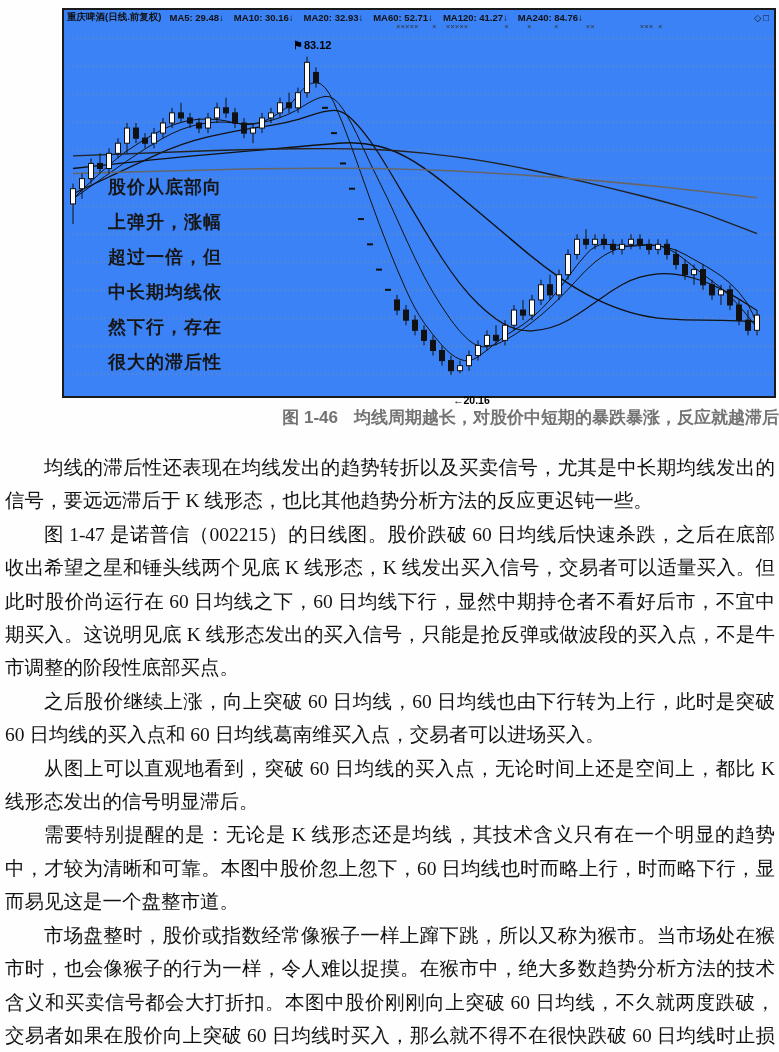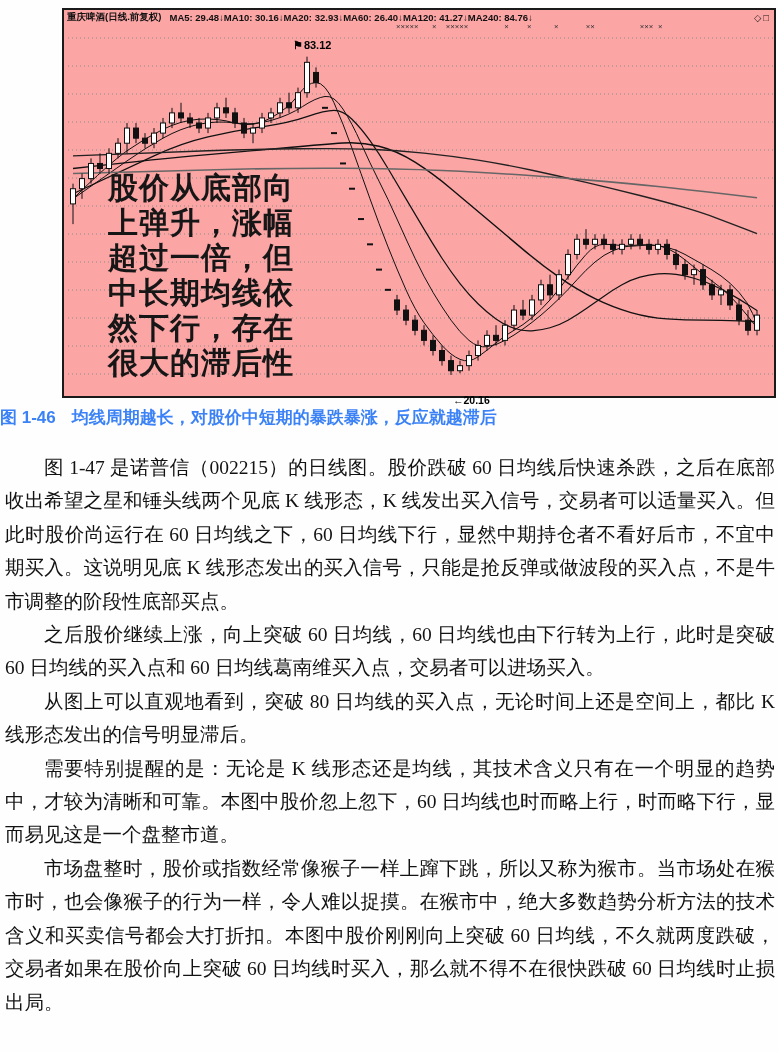--- a/index.html
+++ b/index.html
@@ -1,58 +1,58 @@
 <!DOCTYPE html>
 <html><head>
 <meta charset="utf-8">
 <style>
   *{margin:0;padding:0;box-sizing:border-box}
   html,body{background:#fff}
   body{width:779px;height:1052px;font-family:"Liberation Serif",serif;color:#151515}
   .page{position:relative;width:779px;height:1052px;overflow:hidden;background:#fefefe}
 
   .chart-box{position:absolute;left:62px;top:8px;width:714px;height:390px;
-             border:2px solid #1a1a1a;background:#fca5a5}
+             border:2px solid #1a1a1a;background:#3b82f6}
   .chart-header{position:absolute;top:1px;left:3px;right:3px;height:13px;display:flex;gap:8px;
                 align-items:center;font-family:"Liberation Sans",sans-serif;font-size:9.5px;
                 font-weight:700;white-space:nowrap;color:#111}
-  .ma-labels{display:flex;}
+  .ma-labels{display:flex;gap:10px}
   .ma-item{font-weight:700}
   .corner-icons{margin-left:auto;font-size:9.5px;letter-spacing:2px;font-weight:400}
   .scan-marks{position:absolute;top:12px;left:332px;right:4px;font-family:"DejaVu Sans Mono",monospace;
               font-size:7.5px;color:#333;white-space:pre;overflow:hidden}
   #plot{position:absolute;left:2px;top:22px;width:709px;height:364px}
   .peak-label{position:absolute;font:700 11px "Liberation Sans",sans-serif;color:#000;white-space:nowrap}
   .peak-label .flag{margin-right:1px;font-size:11px}
   .low-label{position:absolute;font:700 10.5px "Liberation Sans",sans-serif;color:#000;white-space:nowrap}
   .annotation{position:absolute;left:44px;top:160px;width:240px;white-space:pre-line;
-              font-family:"Liberation Sans",sans-serif;font-size:30px;line-height:35px;
+              font-family:"Liberation Sans",sans-serif;font-size:18px;line-height:35px;
               font-weight:600;letter-spacing:1px;color:#161616}
 
-  .caption{position:absolute;top:406px;left:0;width:100%;text-align:left;
-           font-family:"Liberation Sans",sans-serif;font-size:17px;font-weight:700;color:#3b82f6}
+  .caption{position:absolute;top:406px;left:0;width:100%;text-align:right;
+           font-family:"Liberation Sans",sans-serif;font-size:17px;font-weight:700;color:#737373}
   .caption .cap-text{margin-left:16px}
 
   .body-text{position:absolute;top:451px;left:5px;right:4px;font-size:19.5px;
              line-height:33.4px;text-align:justify;color:#121212}
   .body-text p{margin:0;text-indent:2em}
 </style>
 </head>
 <body>
 
 <div class="page">
 
   <div class="chart-box">
     <div class="chart-header">
       <span class="chart-title">重庆啤酒(日线.前复权)</span>
       <span class="ma-labels">
           <span class="ma-item">MA5: 29.48↓</span>
           <span class="ma-item">MA10: 30.16↓</span>
           <span class="ma-item">MA20: 32.93↓</span>
-          <span class="ma-item">MA60: 26.40↓</span>
+          <span class="ma-item">MA60: 52.71↓</span>
           <span class="ma-item">MA120: 41.27↓</span>
           <span class="ma-item">MA240: 84.76↓</span>
         </span>
       <span class="corner-icons"><span>◇</span><span>□</span></span>
     </div>
     <div class="scan-marks">×××××   ×  ×××××        ×    ×     ×      ××          ××× ×</div>
 
     <svg id="plot" viewBox="0 0 709 364" preserveAspectRatio="none">
         <line x1="2" x2="707" y1="6" y2="6" stroke="#8b8b8b" stroke-width="1" stroke-dasharray="1 3"></line>
         <line x1="2" x2="707" y1="34" y2="34" stroke="#8b8b8b" stroke-width="1" stroke-dasharray="1 3"></line>
@@ -229,19 +229,20 @@
 中长期均线依
 然下行，存在
 很大的滞后性</div>
   </div>
 
   <div class="caption">
     <span class="cap-num">图 1-46</span><span class="cap-text">均线周期越长，对股价中短期的暴跌暴涨，反应就越滞后</span>
   </div>
 
   <div class="body-text">
+      <p>均线的滞后性还表现在均线发出的趋势转折以及买卖信号，尤其是中长期均线发出的信号，要远远滞后于 K 线形态，也比其他趋势分析方法的反应更迟钝一些。</p>
       <p>图 1-47 是诺普信（002215）的日线图。股价跌破 60 日均线后快速杀跌，之后在底部收出希望之星和锤头线两个见底 K 线形态，K 线发出买入信号，交易者可以适量买入。但此时股价尚运行在 60 日均线之下，60 日均线下行，显然中期持仓者不看好后市，不宜中期买入。这说明见底 K 线形态发出的买入信号，只能是抢反弹或做波段的买入点，不是牛市调整的阶段性底部买点。</p>
       <p>之后股价继续上涨，向上突破 60 日均线，60 日均线也由下行转为上行，此时是突破 60 日均线的买入点和 60 日均线葛南维买入点，交易者可以进场买入。</p>
-      <p>从图上可以直观地看到，突破 80 日均线的买入点，无论时间上还是空间上，都比 K 线形态发出的信号明显滞后。</p>
+      <p>从图上可以直观地看到，突破 60 日均线的买入点，无论时间上还是空间上，都比 K 线形态发出的信号明显滞后。</p>
       <p>需要特别提醒的是：无论是 K 线形态还是均线，其技术含义只有在一个明显的趋势中，才较为清晰和可靠。本图中股价忽上忽下，60 日均线也时而略上行，时而略下行，显而易见这是一个盘整市道。</p>
       <p>市场盘整时，股价或指数经常像猴子一样上蹿下跳，所以又称为猴市。当市场处在猴市时，也会像猴子的行为一样，令人难以捉摸。在猴市中，绝大多数趋势分析方法的技术含义和买卖信号都会大打折扣。本图中股价刚刚向上突破 60 日均线，不久就两度跌破，交易者如果在股价向上突破 60 日均线时买入，那么就不得不在很快跌破 60 日均线时止损出局。</p>
     </div>
 </div>
 
 </body></html>

